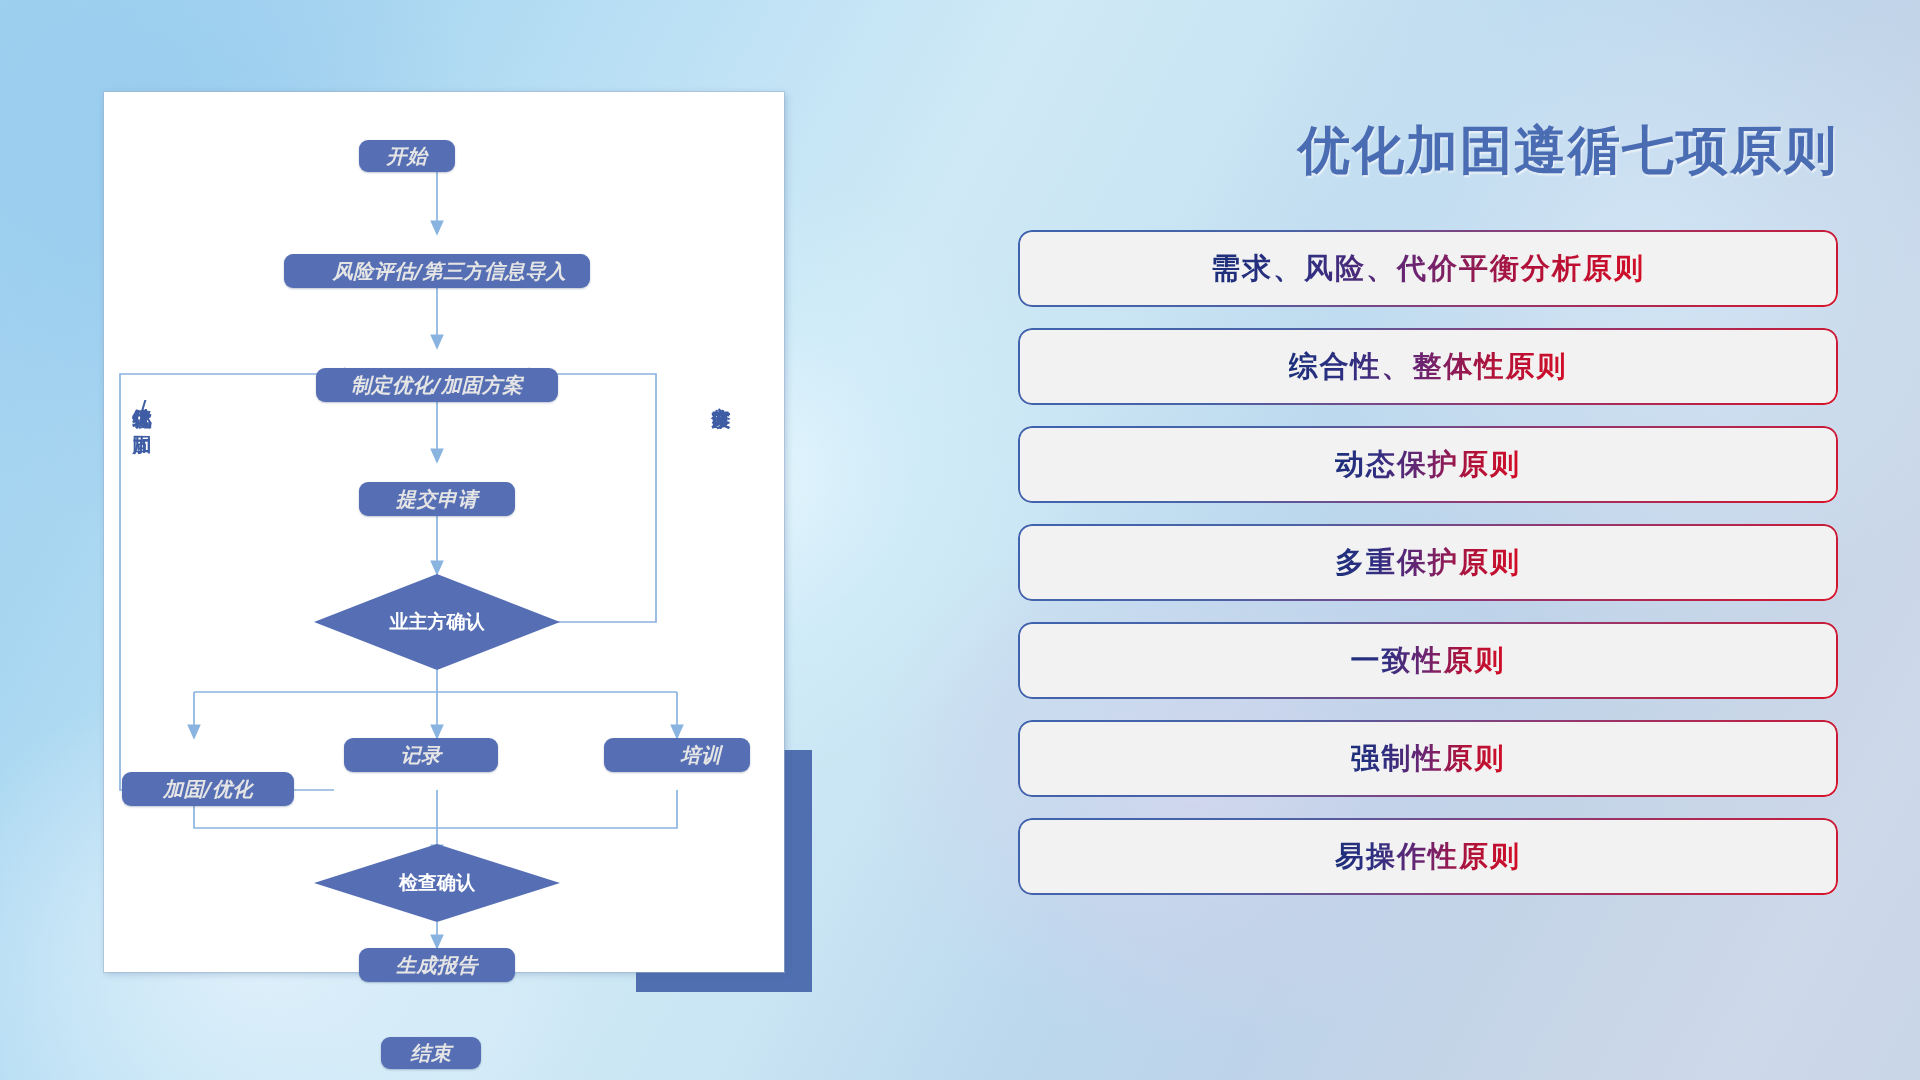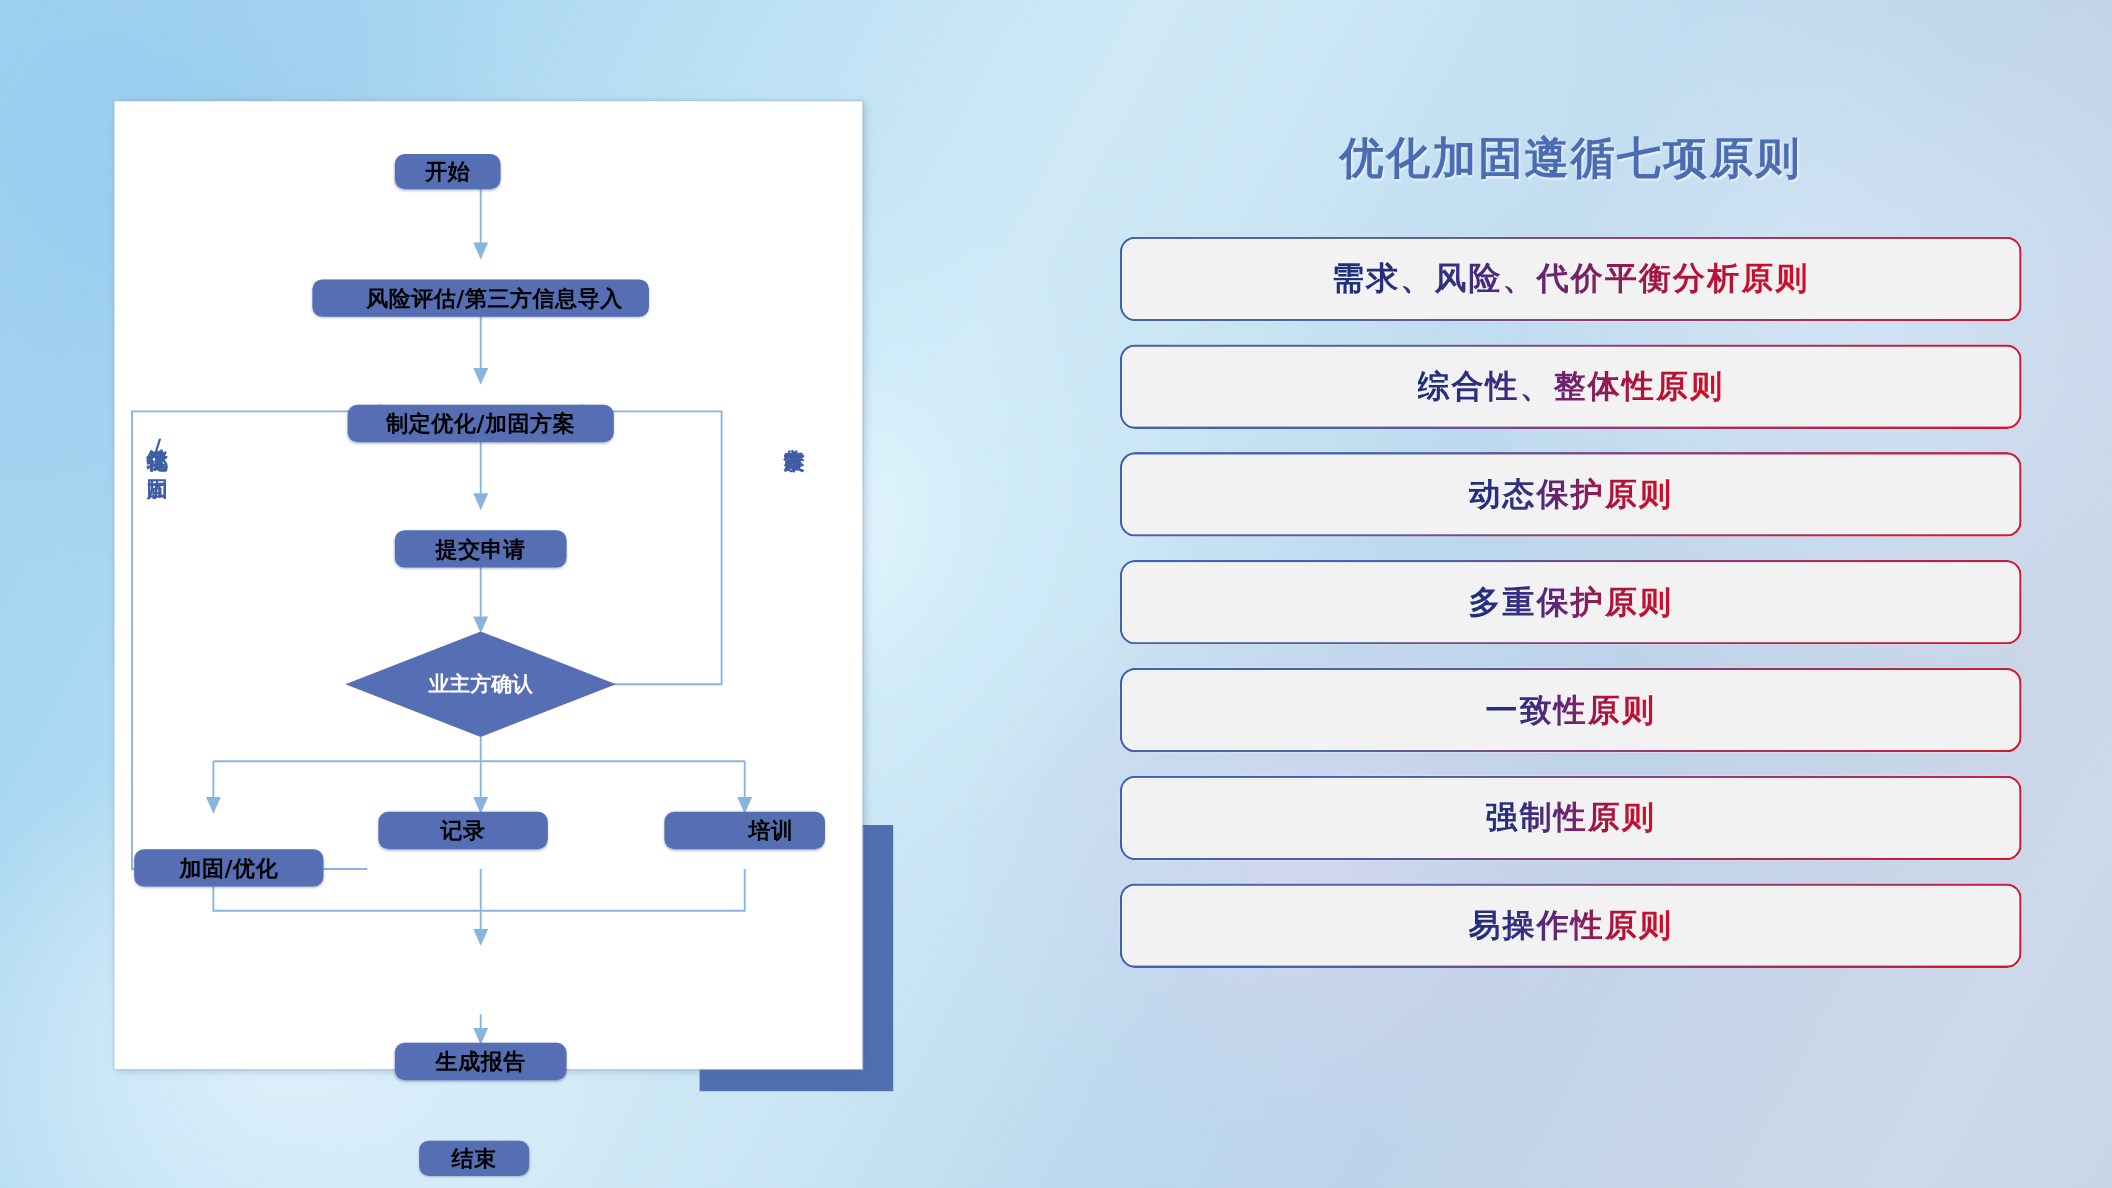--- a/index.html
+++ b/index.html
@@ -59,27 +59,28 @@
     position:absolute; left:104px; top:92px; width:680px; height:880px;
     background:#ffffff;
     box-shadow:0 0 0 1px rgba(160,178,205,.55), 2px 2px 7px rgba(70,100,150,.30);
   }
   #flow-canvas{ position:absolute; inset:0; }
   #flow-canvas svg{ width:100%; height:100%; display:block; }
 
   .fnode{
     position:absolute;
     background:#566fb4;
-    color:#000000;
+    color:#e5e5e5;
     border-radius:9px;
     display:flex; align-items:center; justify-content:center;
     font-size:20px; font-weight:bold;
     letter-spacing:.5px;
     white-space:nowrap;
     box-shadow:0 1px 2px rgba(40,60,110,.30);
+    font-style:italic;
   }
   .fdiamond{
     position:absolute;
     color:#fff;
     display:flex; align-items:center; justify-content:center;
     font-size:19px; font-weight:bold;
     background:#566fb4;
     clip-path:polygon(50% 0%, 100% 50%, 50% 100%, 0% 50%);
   }
   .vlabel{
@@ -91,22 +92,22 @@
     font-weight:bold;
     letter-spacing:1px;
     line-height:1.05;
   }
 
   
   #right-panel{
     position:absolute; left:1018px; top:96px; width:820px; height:910px;
   }
   #panel-title{
-    text-align:center;
-    font-size:40px;
+    text-align:right;
+    font-size:52px;
     font-weight:bold;
     color:#4a6cb2;
     letter-spacing:2px;
     text-shadow:1px 2px 2px rgba(255,255,255,.75), 0 1px 0 rgba(100,130,185,.35);
     margin-top:20px;
     font-family:Liberation Mono, monospace;
   }
   #principle-list{
     margin-top:44px;
     display:flex;
@@ -218,20 +219,23 @@
   </div>
 
   <div class="fnode" style="left:240px;top:646px;width:154px;height:34px;">
     <span>记录</span>
   </div>
 
   <div class="fnode" style="left:500px;top:646px;width:146px;height:34px;padding-left:48px;">
     <span>培训</span>
   </div>
 
+  <div class="fdiamond" style="left:210px;top:752px;width:246px;height:78px;">
+    <span>检查确认</span>
+  </div>
 
   <div class="fnode" style="left:255px;top:856px;width:156px;height:34px;">
     <span>生成报告</span>
   </div>
 
   <div class="fnode" style="left:277px;top:945px;width:100px;height:32px;">
     <span>结束</span>
   </div>
 
   <div class="vlabel" style="left:28px;top:300px;">继续优化/加固</div>

